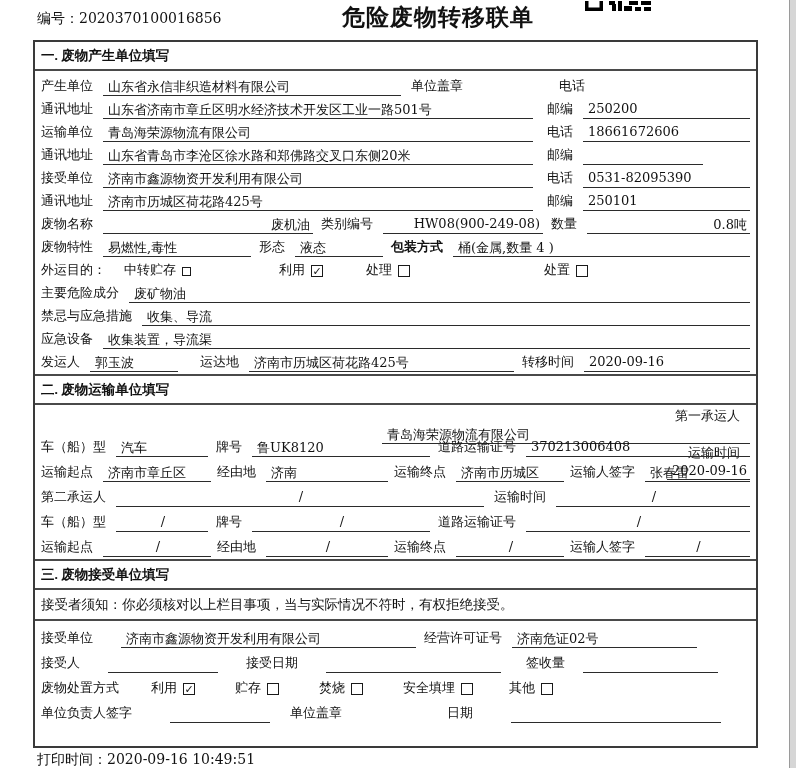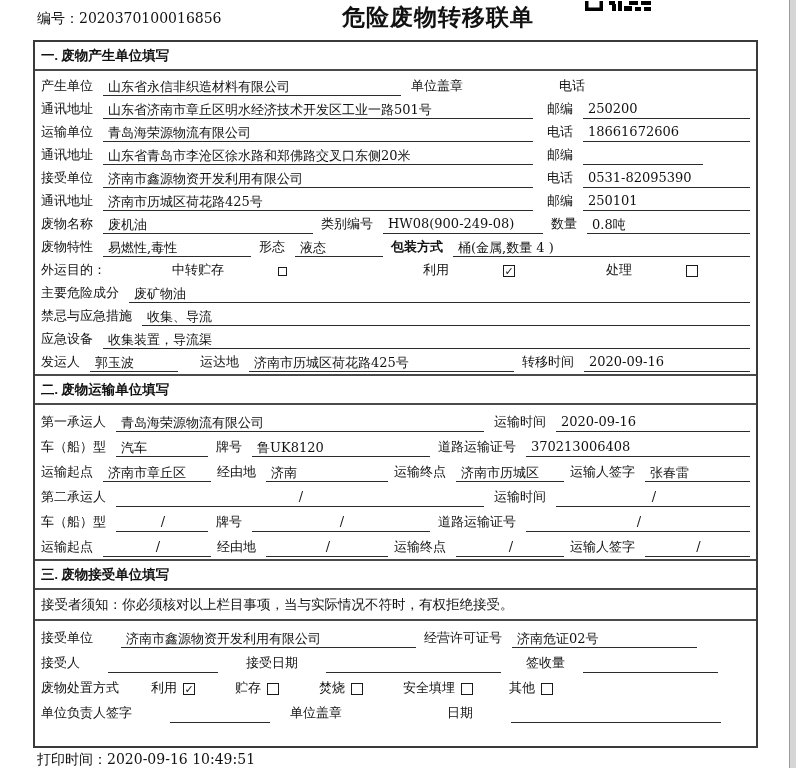--- a/index.html
+++ b/index.html
@@ -106,37 +106,37 @@
           <span class="fvalue" style="width: 430px;">济南市鑫源物资开发利用有限公司</span>
           <span class="flabel" style="margin-left: 14px;">电话</span>
           <span class="fvalue" style="flex: 1 1 0%;">0531-82095390</span>
         </div>
         <div class="row" style="height: 23px;">
           <span class="flabel">通讯地址</span>
           <span class="fvalue" style="width: 430px;">济南市历城区荷花路425号</span>
           <span class="flabel" style="margin-left: 14px;">邮编</span>
           <span class="fvalue" style="flex: 1 1 0%;">250101</span>
         </div>
-        <div class="row" style="height: 23px;">
+        <div class="row" style="height: 23px; text-align: right;">
           <span class="flabel">废物名称</span>
           <span class="fvalue" style="width: 210px;">废机油</span>
           <span class="flabel" style="margin-left: 8px;">类别编号</span>
           <span class="fvalue" style="width: 160px;">HW08(900-249-08)</span>
           <span class="flabel" style="margin-left: 8px;">数量</span>
           <span class="fvalue" style="flex: 1 1 0%;">0.8吨</span>
         </div>
         <div class="row" style="height: 23px;">
           <span class="flabel">废物特性</span>
           <span class="fvalue" style="width: 148px;">易燃性,毒性</span>
           <span class="flabel" style="margin-left: 8px;">形态</span>
           <span class="fvalue" style="width: 88px;">液态</span>
           <span class="flabel" style="margin-left: 8px; font-weight: bold;">包装方式</span>
           <span class="fvalue" style="flex: 1 1 0%;">桶(金属,数量 4 )</span>
         </div>
-        <div class="row" style="height: 23px; gap: 48px;">
+        <div class="row" style="height: 23px;">
           <span class="flabel">外运目的：</span>
           <span class="flabel" style="margin-left: 8px; margin-right: 6px;">中转贮存</span>
           <span class="cbox small"></span>
           <span class="flabel" style="margin-left: 88px; margin-right: 6px;">利用</span>
           <span class="cbox checked">✓</span>
           <span class="flabel" style="margin-left: 43px; margin-right: 6px;">处理</span>
           <span class="cbox"></span>
           <span class="flabel" style="margin-left: 134px; margin-right: 6px;">处置</span>
           <span class="cbox"></span>
         </div>
@@ -159,21 +159,21 @@
           <span class="fvalue" style="width: 265px;">济南市历城区荷花路425号</span>
           <span class="flabel" style="margin-left: 8px;">转移时间</span>
           <span class="fvalue" style="flex: 1 1 0%;">2020-09-16</span>
         </div>
       </div>
   </div>
 
   <div class="sec">
     <div class="sec-title">二. 废物运输单位填写</div>
     <div class="rows">
-        <div class="row" style="height: 25px;">
+        <div class="row" style="height: 25px; flex-direction: column;">
           <span class="flabel">第一承运人</span>
           <span class="fvalue" style="width: 368px;">青岛海荣源物流有限公司</span>
           <span class="flabel" style="margin-left: 10px;">运输时间</span>
           <span class="fvalue" style="flex: 1 1 0%;">2020-09-16</span>
         </div>
         <div class="row" style="height: 25px;">
           <span class="flabel">车（船）型</span>
           <span class="fvalue" style="width: 92px;">汽车</span>
           <span class="flabel" style="margin-left: 8px;">牌号</span>
           <span class="fvalue" style="width: 178px;">鲁UK8120</span>

